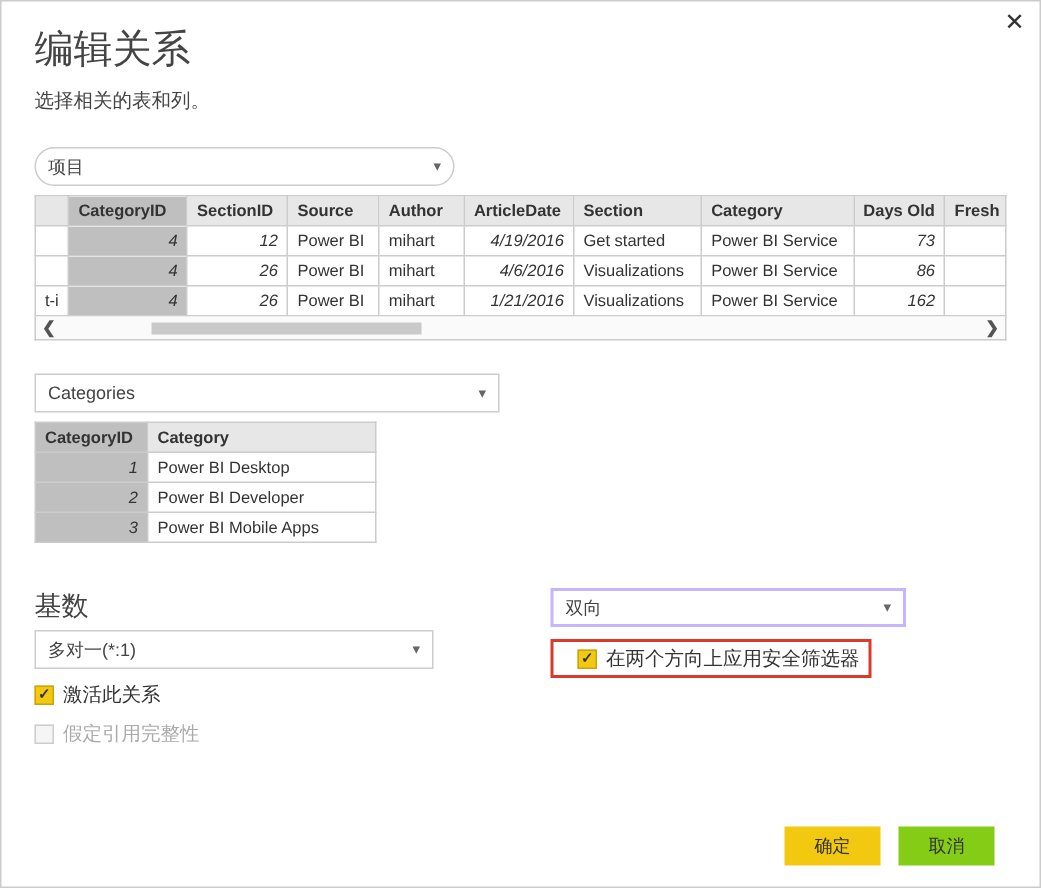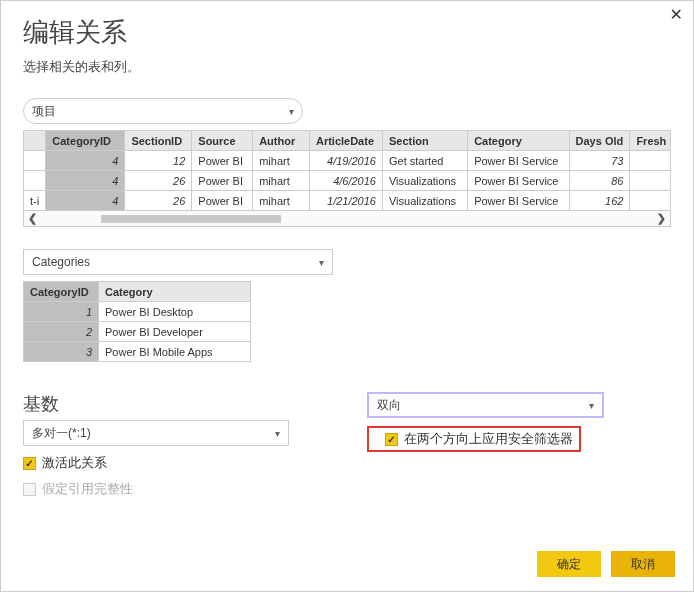--- a/index.html
+++ b/index.html
@@ -29,24 +29,24 @@
   .section-label { font-size: 18px; color: #444; margin-bottom: 4px; }
   .dd-cardinality { width: 266px; }
   .dd-cross { width: 237px; border: 2px solid #c4b5fd; }
   .checkbox-row { display: flex; align-items: center; gap: 6px; margin-top: 8px; font-size: 13px; }
   .chk { width: 13px; height: 13px; border: 1px solid #888; display: inline-flex; align-items: center; justify-content: center; }
   .chk.checked { background: #f2c811; border-color: #c9a50d; }
   .chk.checked::after { content: "✓"; font-size: 10px; color: #333; font-weight: bold; }
   .chk.disabled { border-color: #ccc; background: #f5f5f5; }
   .red-box { border: 2px solid #d93a2b; padding: 2px 6px 2px 16px; display: inline-flex; align-items: center; gap: 6px; }
   .disabled-text { color: #aaa; }
-  .footer { position: absolute; bottom: 14px; right: 18px; display: flex; gap: 10px; }
+  .footer { position: absolute; bottom: 14px; right: 30px; display: flex; }
   .btn { height: 26px; padding: 0 20px; display: flex; align-items: center; justify-content: center; font-size: 12px; border: none; cursor: pointer; }
   .btn-primary { background: #f2c811; color: #333; }
-  .btn-secondary { background: #eab308; color: #333; }
+  .btn-secondary { background: #84cc16; color: #333; margin-left: 12px; }
   .t1-c0 { width: 22px; }
   .t1-c1 { width: 78px; }
   .t1-c2 { width: 66px; }
   .t1-c3 { width: 60px; }
   .t1-c4 { width: 56px; }
   .t1-c5 { width: 72px; }
   .t1-c6 { width: 84px; }
   .t1-c7 { width: 100px; }
   .t1-c8 { width: 60px; }
   .t1-c9 { width: 40px; }

